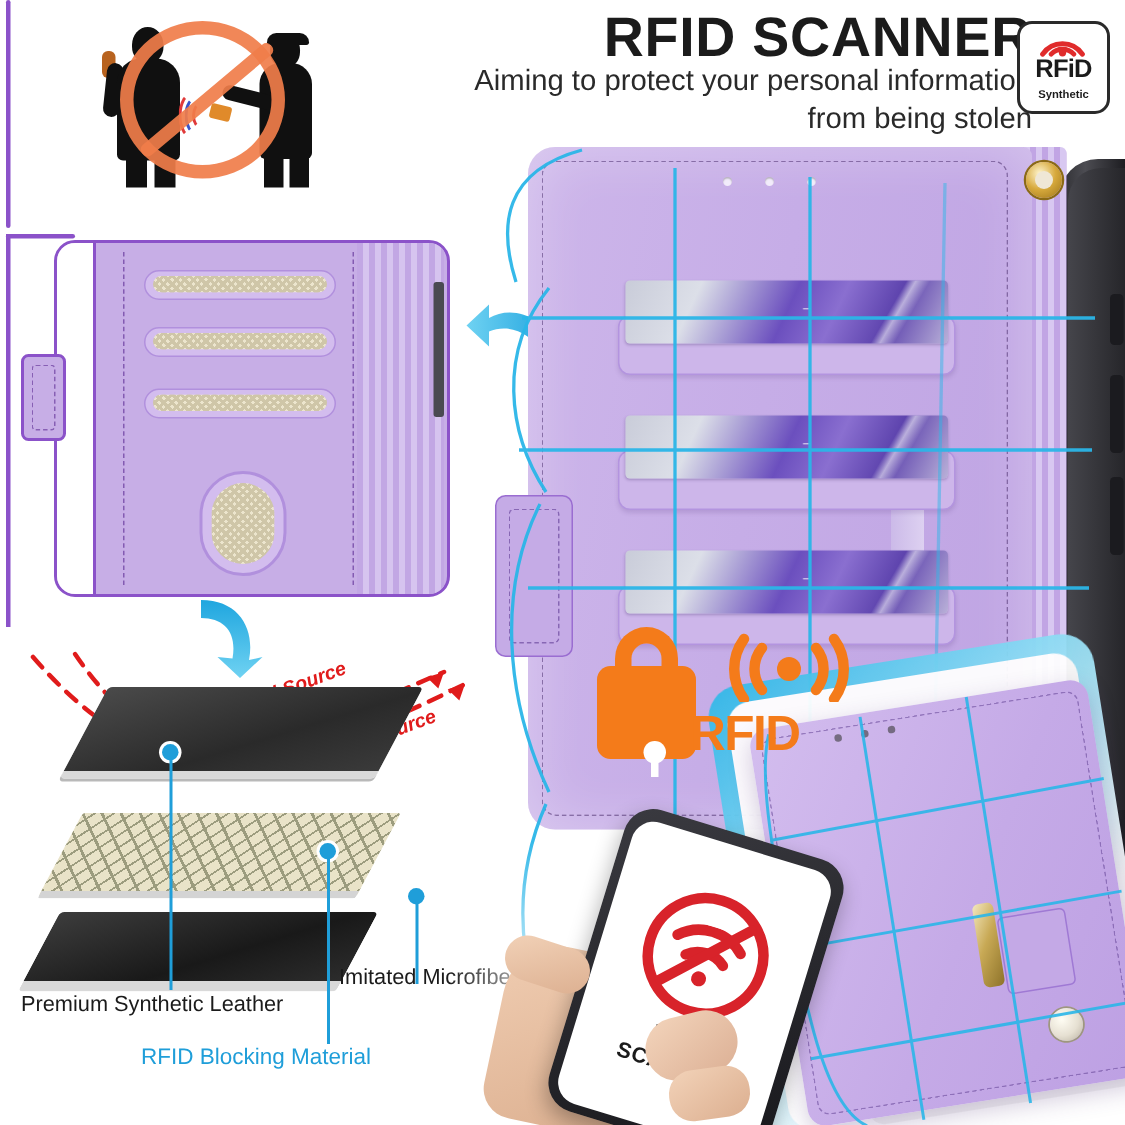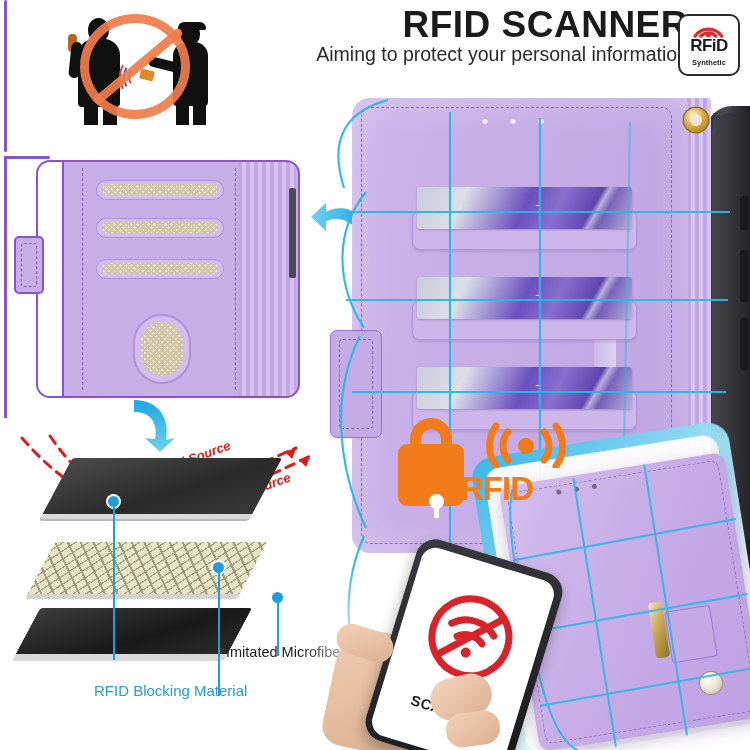--- a/index.html
+++ b/index.html
@@ -249,20 +249,21 @@
     <div class="wave w2"></div>
     <div class="wave w3"></div>
 
     <div class="circ"></div>
     <div class="slash"></div>
   </div>
 
   <div class="abs hdr-title noselect">RFID SCANNER</div>
   <div class="abs hdr-sub noselect">
     <div>Aiming to protect your personal information</div>
+    <div>from being stolen</div>
   </div>
 
   <div class="abs badge">
     <svg class="arcs" viewBox="0 0 60 18">
       <path d="M16 16 A17 17 0 0 1 44 16" stroke="#e02b2b" stroke-width="3.6" fill="none" stroke-linecap="round"></path>
       <path d="M22 16 A11 11 0 0 1 38 16" stroke="#e02b2b" stroke-width="3.4" fill="none" stroke-linecap="round"></path>
       <circle cx="30" cy="15" r="2.6" fill="#e02b2b"></circle>
     </svg>
     <div class="bt">RFiD</div>
     <div class="bp">Synthetic</div>
@@ -325,24 +326,25 @@
     </svg>
     <div class="sig" style="left:136px;top:22px;transform:rotate(-20deg);">Signal Source</div>
     <div class="sig" style="left:196px;top:54px;transform:rotate(-20deg);">Signal Source</div>
 
     <div class="layer lay-top"></div>
     <div class="layer lay-mid"></div>
     <div class="layer lay-bot"></div>
 
     <div class="dot" style="left:98px;top:66px;"></div>
     <div class="callout" style="left:103px;top:72px;height:158px;"></div>
+    <div class="lbl" style="left:4px;top:232px;">Premium Synthetic Leather</div>
 
     <div class="dot" style="left:203px;top:132px;"></div>
     <div class="callout" style="left:208px;top:140px;height:126px;"></div>
-    <div class="lbl blue" style="left:84px;top:252px;font-size:15px;">RFID Blocking Material</div>
+    <div class="lbl blue" style="left:84px;top:266px;font-size:15px;">RFID Blocking Material</div>
 
     <div class="dot" style="left:262px;top:162px;"></div>
     <div class="callout" style="left:267px;top:170px;height:56px;"></div>
     <div class="lbl" style="left:216px;top:214px;">Imitated Microfiber</div>
   </div>
 
   <div class="abs phone-edge"></div>
   <div class="abs phone-inner"></div>
   <div class="abs btn-edge" style="top:196px;height:34px;"></div>
   <div class="abs btn-edge" style="top:250px;height:52px;"></div>

